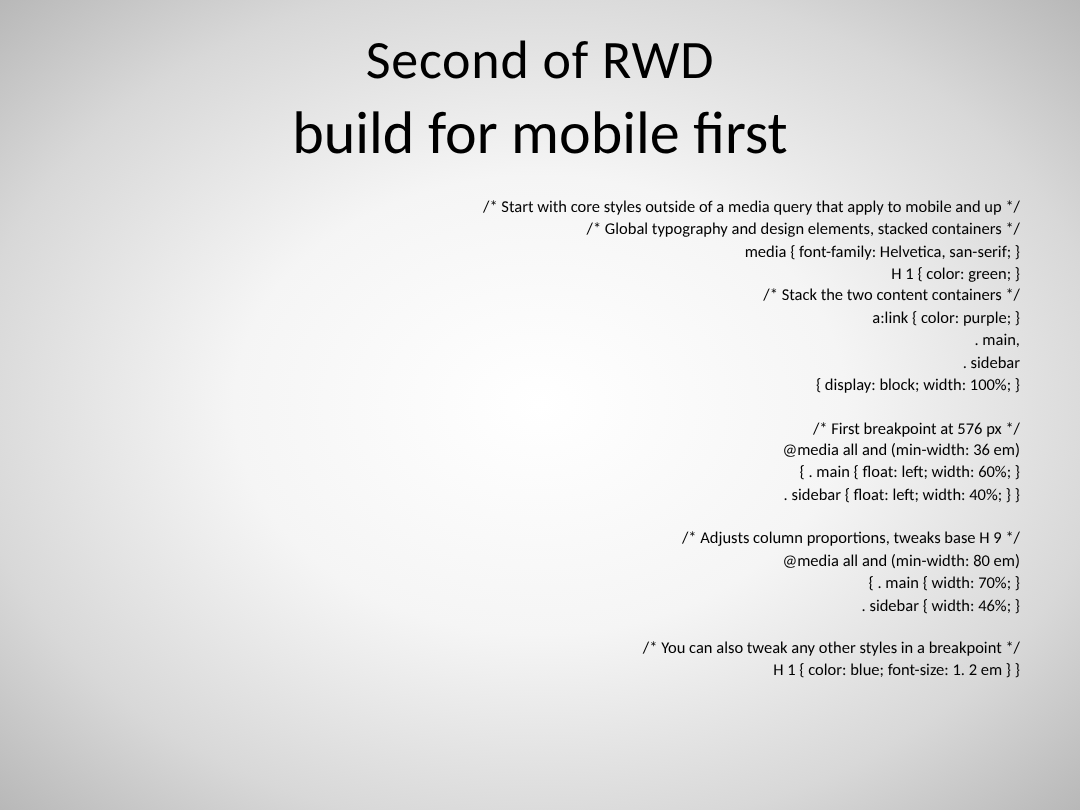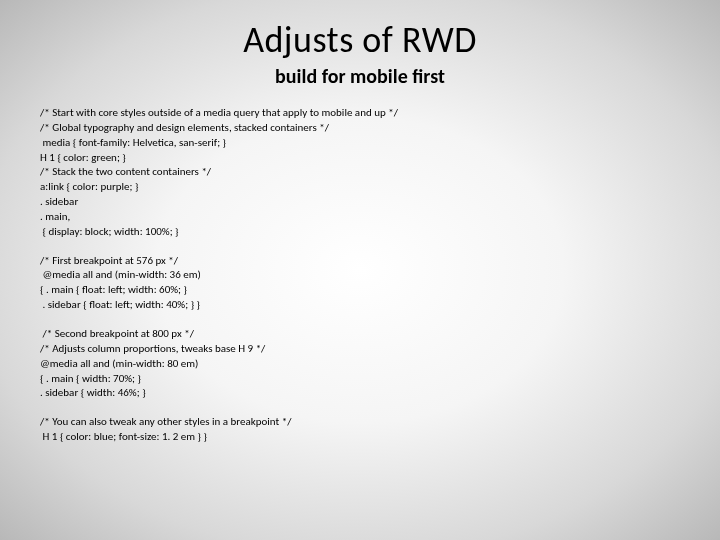--- a/index.html
+++ b/index.html
@@ -22,61 +22,61 @@
   }
   h1.title {
     text-align: center;
     font-size: 36px;
     font-weight: 400;
     margin: 0 0 2px 0;
     letter-spacing: 0.5px;
   }
   h2.subtitle {
     text-align: center;
-    font-size: 20px;
-    font-weight: 700;
+    font-size: 40px;
+    font-weight: 400;
     margin: 0 0 18px 0;
   }
   .code-block {
     font-size: 11px;
     line-height: 1.35;
     margin-bottom: 14px;
   }
   .code-block div {
     white-space: pre;
+    text-align: right;
   }
 </style>
 </head>
 <body>
 
 <div class="slide">
-  <h1 class="title">Adjusts of RWD</h1>
+  <h1 class="title">Second of RWD</h1>
   <h2 class="subtitle">build for mobile first</h2>
 
   <div class="code-block">
     <div>/* Start with core styles outside of a media query that apply to mobile and up */</div>
     <div>/* Global typography and design elements, stacked containers */</div>
     <div> media { font-family: Helvetica, san-serif; }</div>
     <div>H 1 { color: green; }</div>
     <div>/* Stack the two content containers */</div>
     <div>a:link { color: purple; }</div>
+    <div>. main,</div>
     <div>. sidebar</div>
-    <div>. main,</div>
     <div> { display: block; width: 100%; }</div>
   </div>
 
   <div class="code-block">
     <div>/* First breakpoint at 576 px */</div>
     <div> @media all and (min-width: 36 em)</div>
     <div>{ . main { float: left; width: 60%; }</div>
     <div> . sidebar { float: left; width: 40%; } }</div>
   </div>
 
   <div class="code-block">
-    <div> /* Second breakpoint at 800 px */</div>
     <div>/* Adjusts column proportions, tweaks base H 9 */</div>
     <div>@media all and (min-width: 80 em)</div>
     <div>{ . main { width: 70%; }</div>
     <div>. sidebar { width: 46%; }</div>
   </div>
 
   <div class="code-block">
     <div>/* You can also tweak any other styles in a breakpoint */</div>
     <div> H 1 { color: blue; font-size: 1. 2 em } }</div>
   </div>

